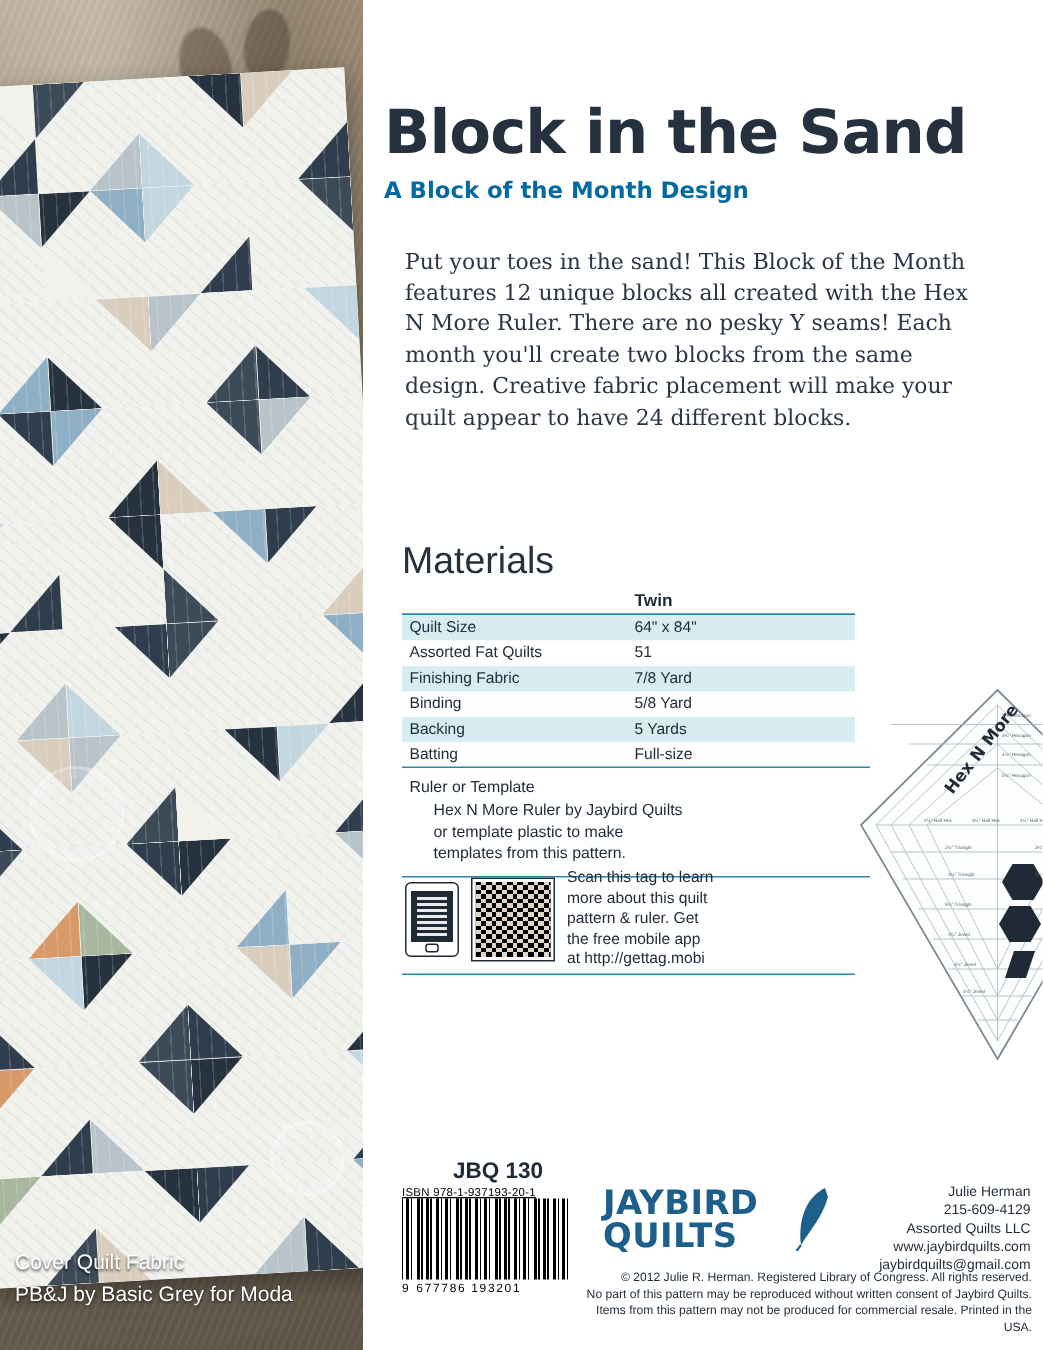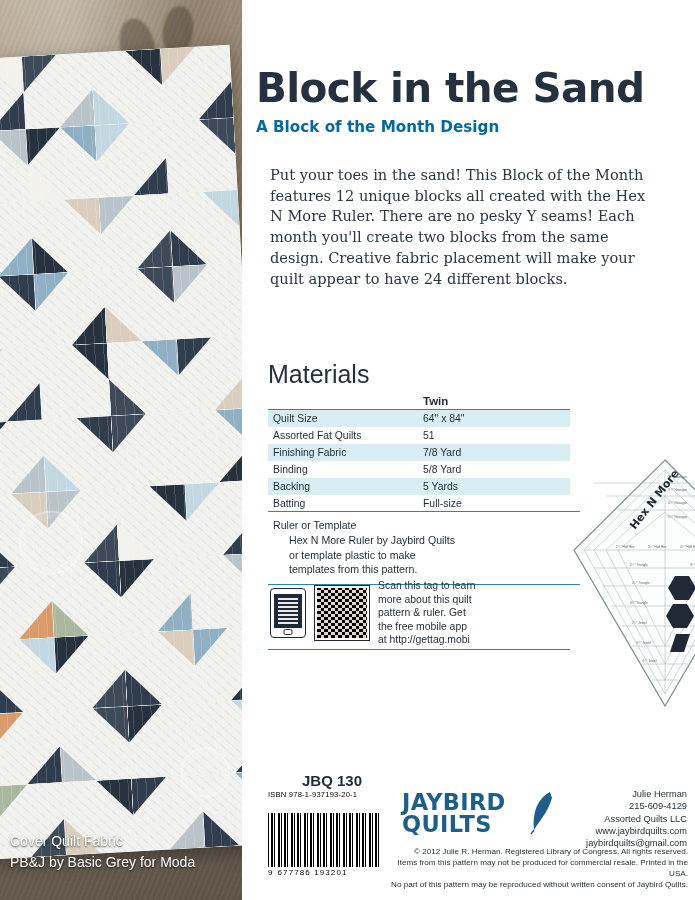--- a/index.html
+++ b/index.html
@@ -312,21 +312,22 @@
   .isbn-wrap {
     position: absolute;
     left: 26px;
     top: 790px;
     width: 118px;
   }
   .isbn-text {
     font-size: 7.6px;
     color: #000;
     letter-spacing: .2px;
-    margin-bottom: 14px;
+    margin-bottom: 0;
+    text-decoration: underline;
   }
   .barcode {
     width: 112px;
     height: 54px;
     background:
       repeating-linear-gradient(90deg,
         #000 0 1px, #fff 1px 3px, #000 3px 5px, #fff 5px 6px,
         #000 6px 7px, #fff 7px 10px, #000 10px 12px, #fff 12px 13px);
     position: relative;
   }
@@ -727,18 +728,18 @@
     <div class="contact">
       <div>Julie Herman</div>
       <div>215-609-4129</div>
       <div>Assorted Quilts LLC</div>
       <div>www.jaybirdquilts.com</div>
       <div>jaybirdquilts@gmail.com</div>
     </div>
 
     <div class="legal">
       <div>© 2012 Julie R. Herman. Registered Library of Congress. All rights reserved.</div>
+      <div>No part of this pattern may be reproduced without written consent of Jaybird Quilts.</div>
       <div>Items from this pattern may not be produced for commercial resale. Printed in the USA.</div>
-      <div>No part of this pattern may be reproduced without written consent of Jaybird Quilts.</div>
     </div>
 
   </div>
 </div>
 
 </body></html>

